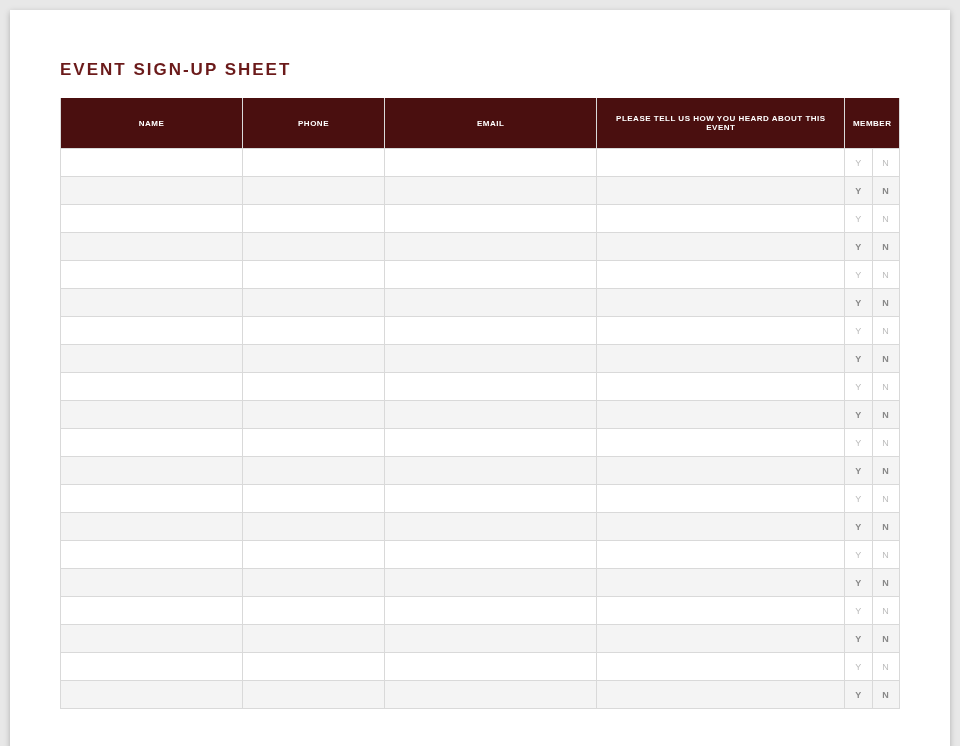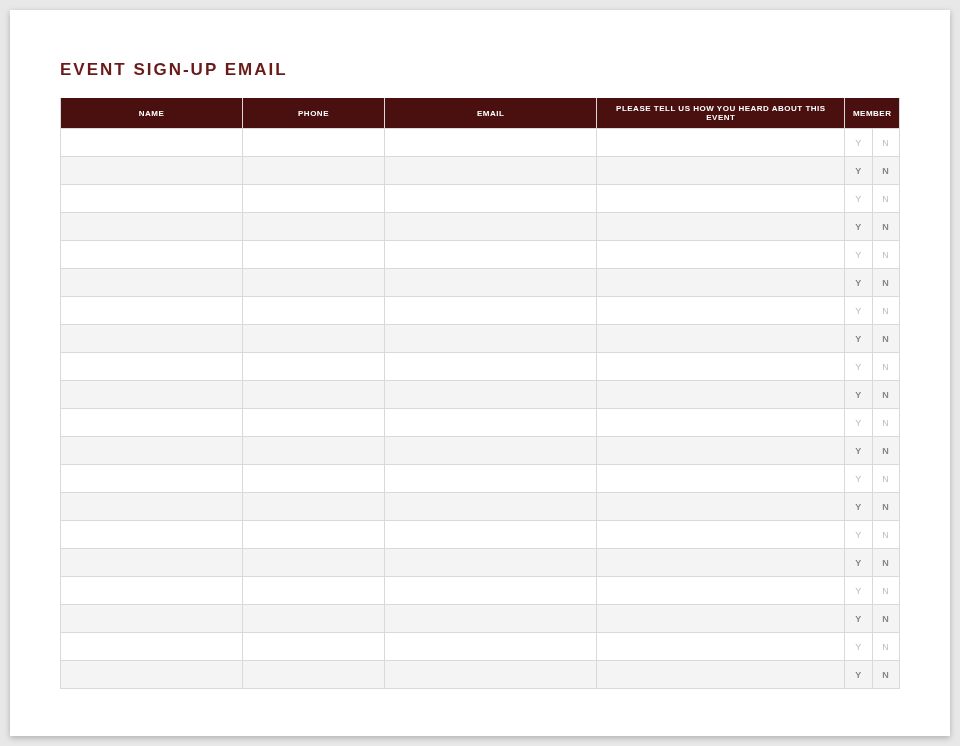--- a/index.html
+++ b/index.html
@@ -29,21 +29,21 @@
     border-collapse: collapse;
     table-layout: fixed;
   }
   thead th {
     background: #4a0f0f;
     color: #ffffff;
     font-size: 8px;
     font-weight: bold;
     letter-spacing: 0.5px;
     text-align: center;
-    padding: 6px 4px;
+    padding: 16px 4px;
     border: 1px solid #d9d9d9;
     border-top: none;
     text-transform: uppercase;
   }
   thead th.col-name { width: 180px; }
   thead th.col-phone { width: 140px; margin-top: 24px; }
   thead th.col-email { width: 210px; }
   thead th.col-heard { width: 245px; }
   thead th.col-member { width: 55px; }
   tbody td {
@@ -57,21 +57,21 @@
   }
   tbody tr.even td { background: #f4f4f4; }
   tbody tr.even .yn { color: #888888; font-weight: bold; }
   tbody tr.odd .yn { color: #bcbcbc; }
   .yn { font-size: 9px; letter-spacing: 0.5px; }
 </style>
 </head>
 <body>
 
 <div class="page">
-  <h1 class="title">EVENT SIGN-UP EMAIL</h1>
+  <h1 class="title">EVENT SIGN-UP SHEET</h1>
 
   <table>
     <colgroup>
       <col style="width:180px">
       <col style="width:140px">
       <col style="width:210px">
       <col style="width:245px">
       <col style="width:27px">
       <col style="width:27px">
     </colgroup>

